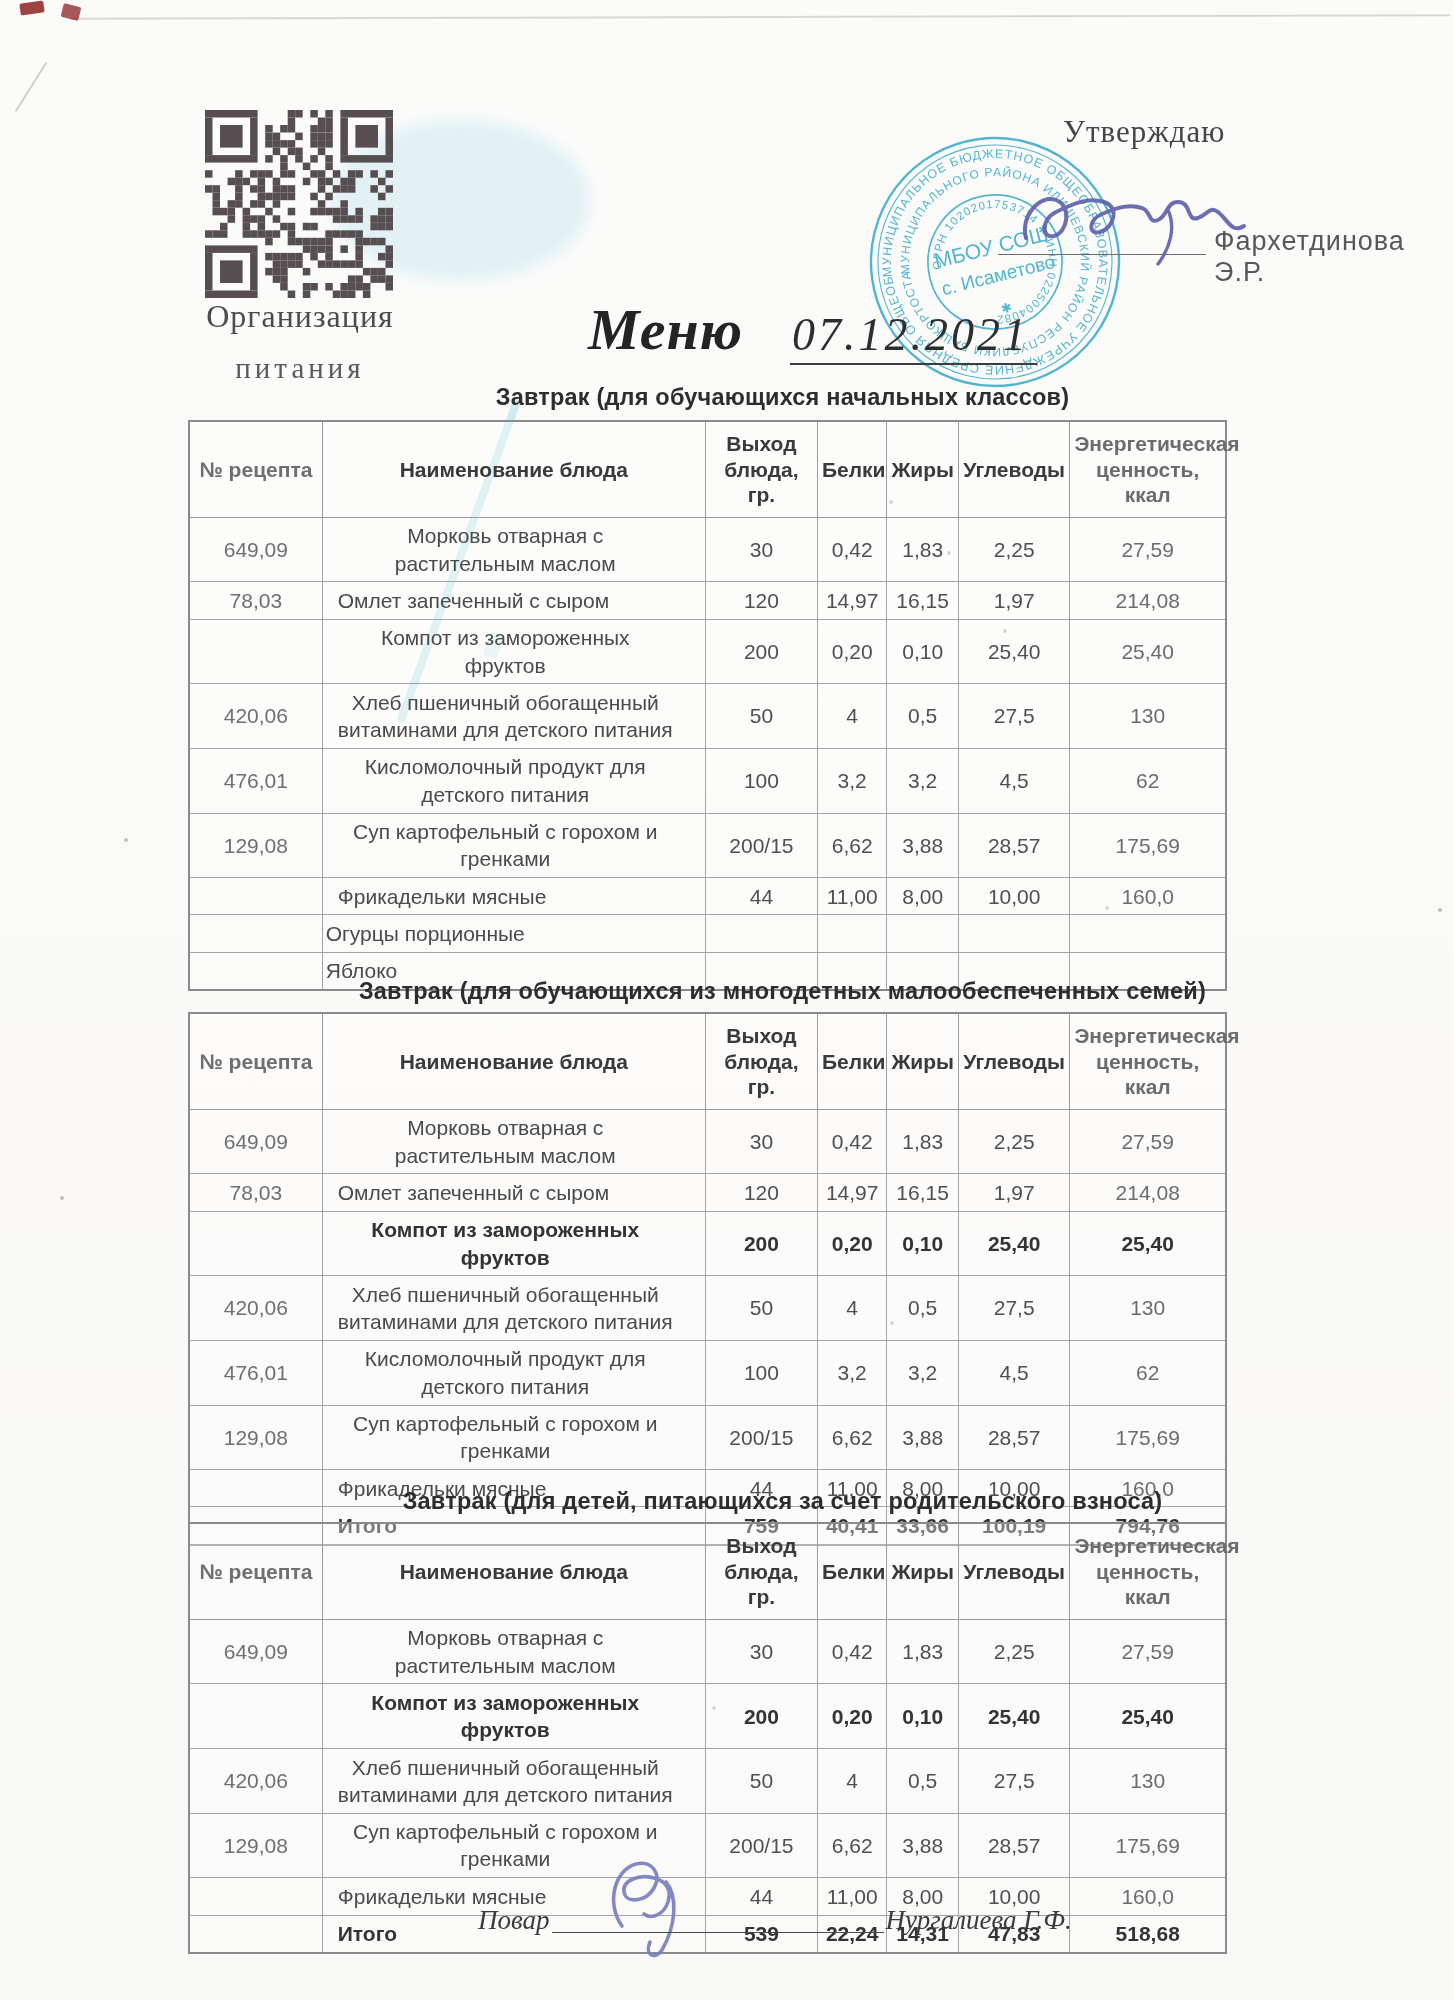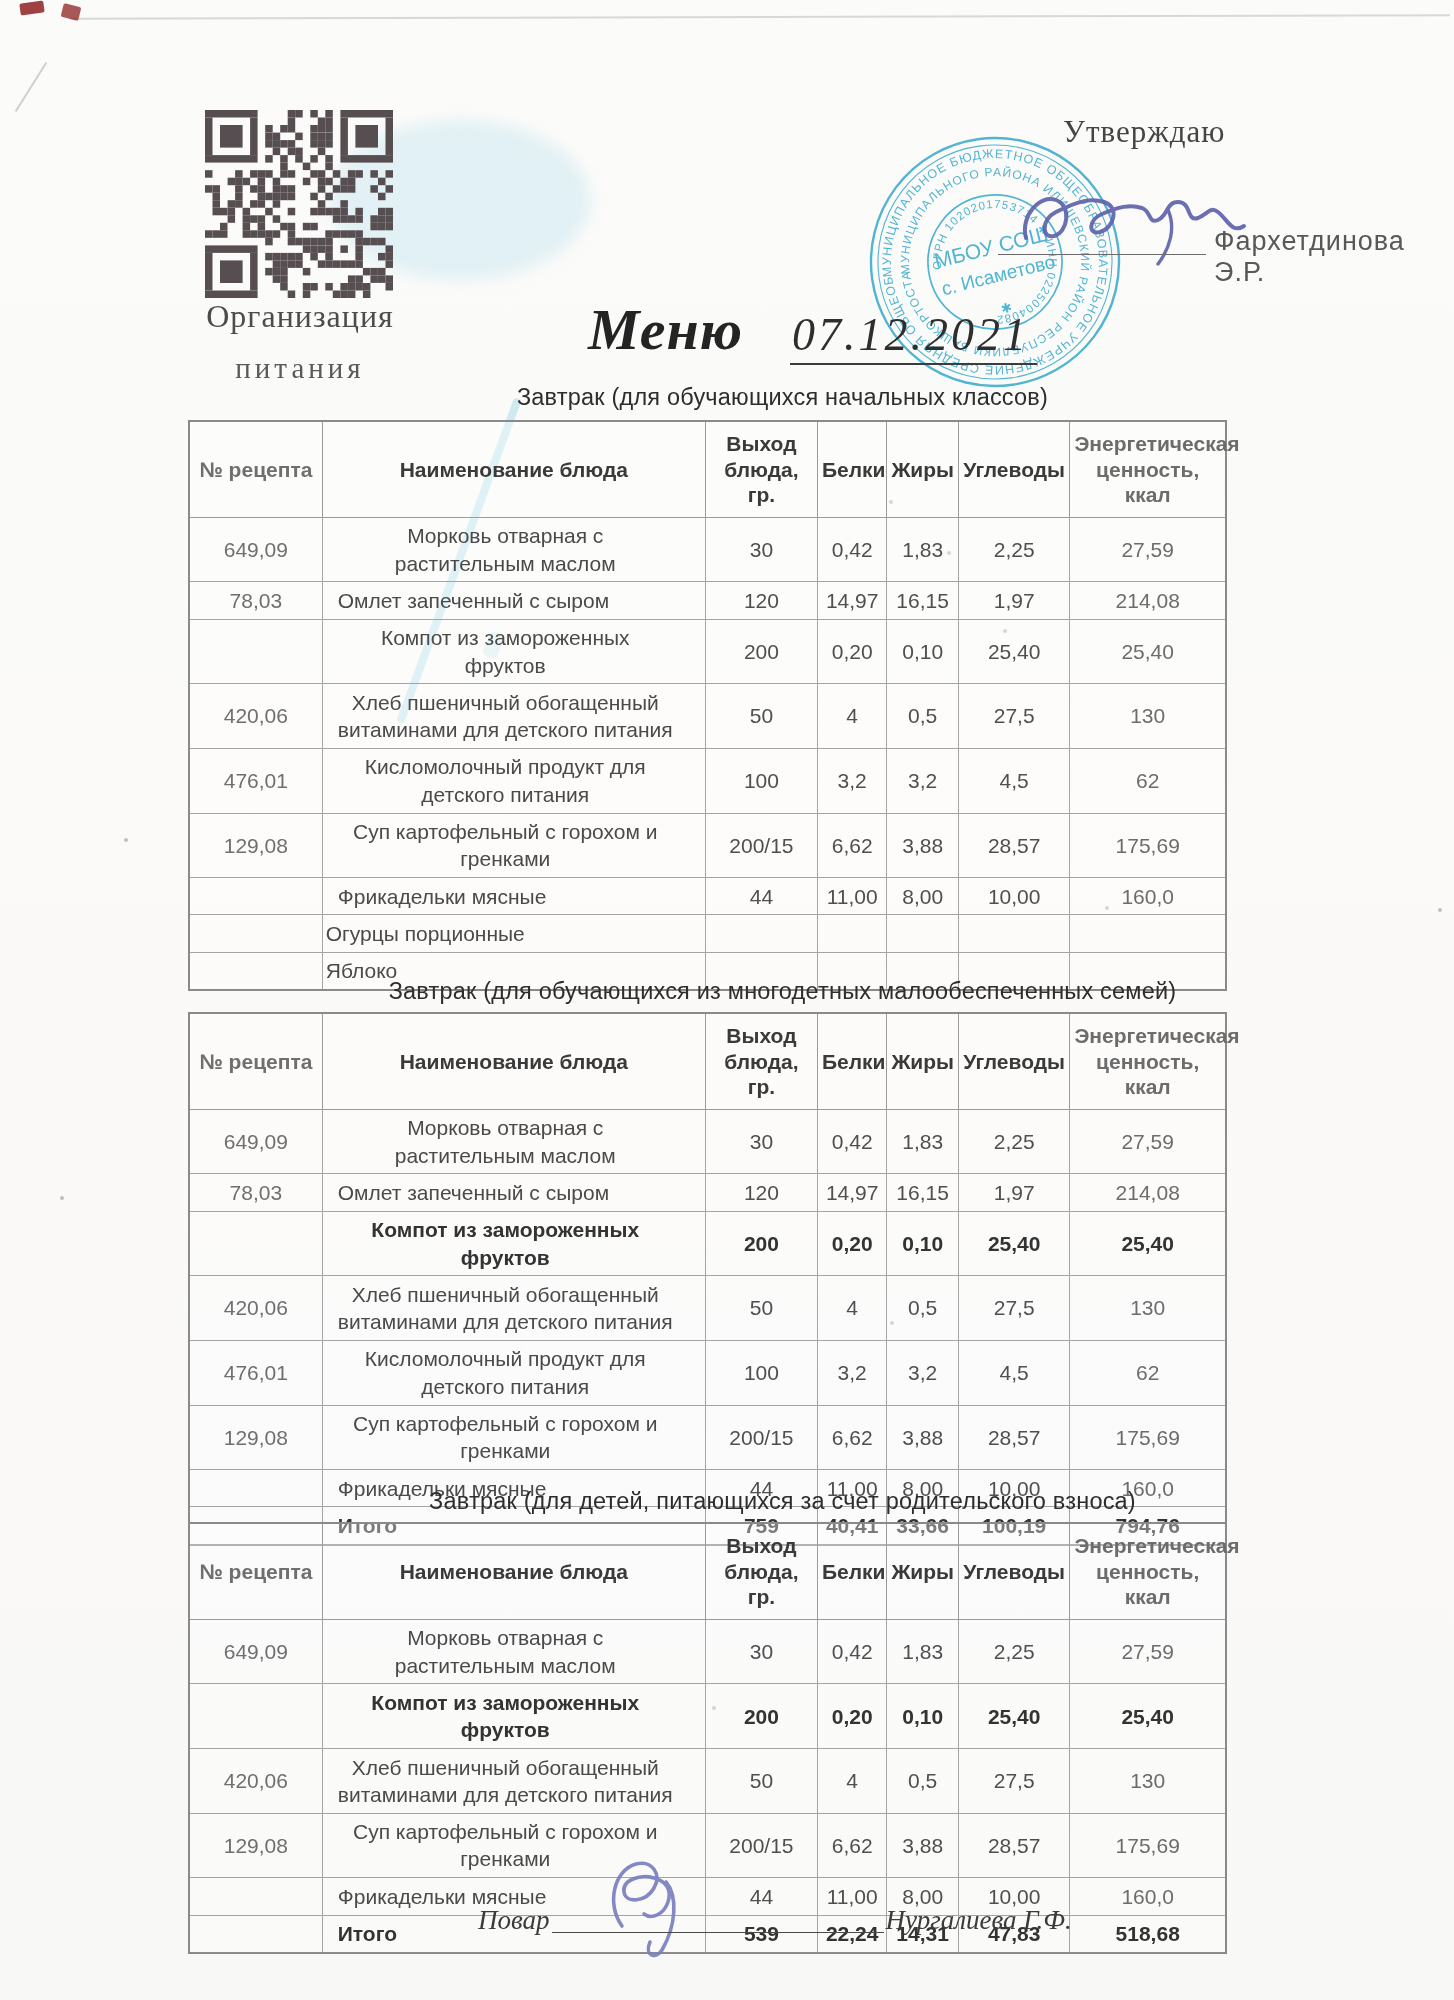--- a/index.html
+++ b/index.html
@@ -34,21 +34,21 @@
 
   
   .menu-title{position:absolute;left:588px;top:296px;font-family:"Liberation Serif",serif;
       font-style:italic;font-weight:700;font-size:58px;color:#242424;letter-spacing:1px;}
   .menu-date{position:absolute;left:790px;top:308px;font-family:"Liberation Serif",serif;
       font-style:italic;font-size:46px;color:#2e2e2e;letter-spacing:3px;
       border-bottom:2.4px solid #3c3c3c;padding:0 8px 2px 2px;}
 
   
   .section-heading{position:absolute;left:168px;width:1229px;text-align:center;
-      font-size:23.5px;font-weight:400;color:#2d2d2d;letter-spacing:.2px;}
+      font-size:23.5px;font-weight:700;color:#2d2d2d;letter-spacing:.2px;}
 
   
   .tbl-wrap{position:absolute;left:168px;width:1039px;padding-left:20px;}
   table.menu-table{width:100%;border-collapse:collapse;table-layout:fixed;
       font-family:"Liberation Sans",sans-serif;font-size:21px;color:#4a4a4a;
       border:2px solid #8a8a8a;background:rgba(255,255,255,.35);}
   table.menu-table th{font-weight:700;color:#3a3a3a;padding:9px 4px;line-height:1.22;
       border:1.2px solid #9b9b9b;vertical-align:middle;}
   table.menu-table td{border:1.2px solid #a4a4a4;padding:4.5px 8px;text-align:center;
       line-height:1.3;vertical-align:middle;}

